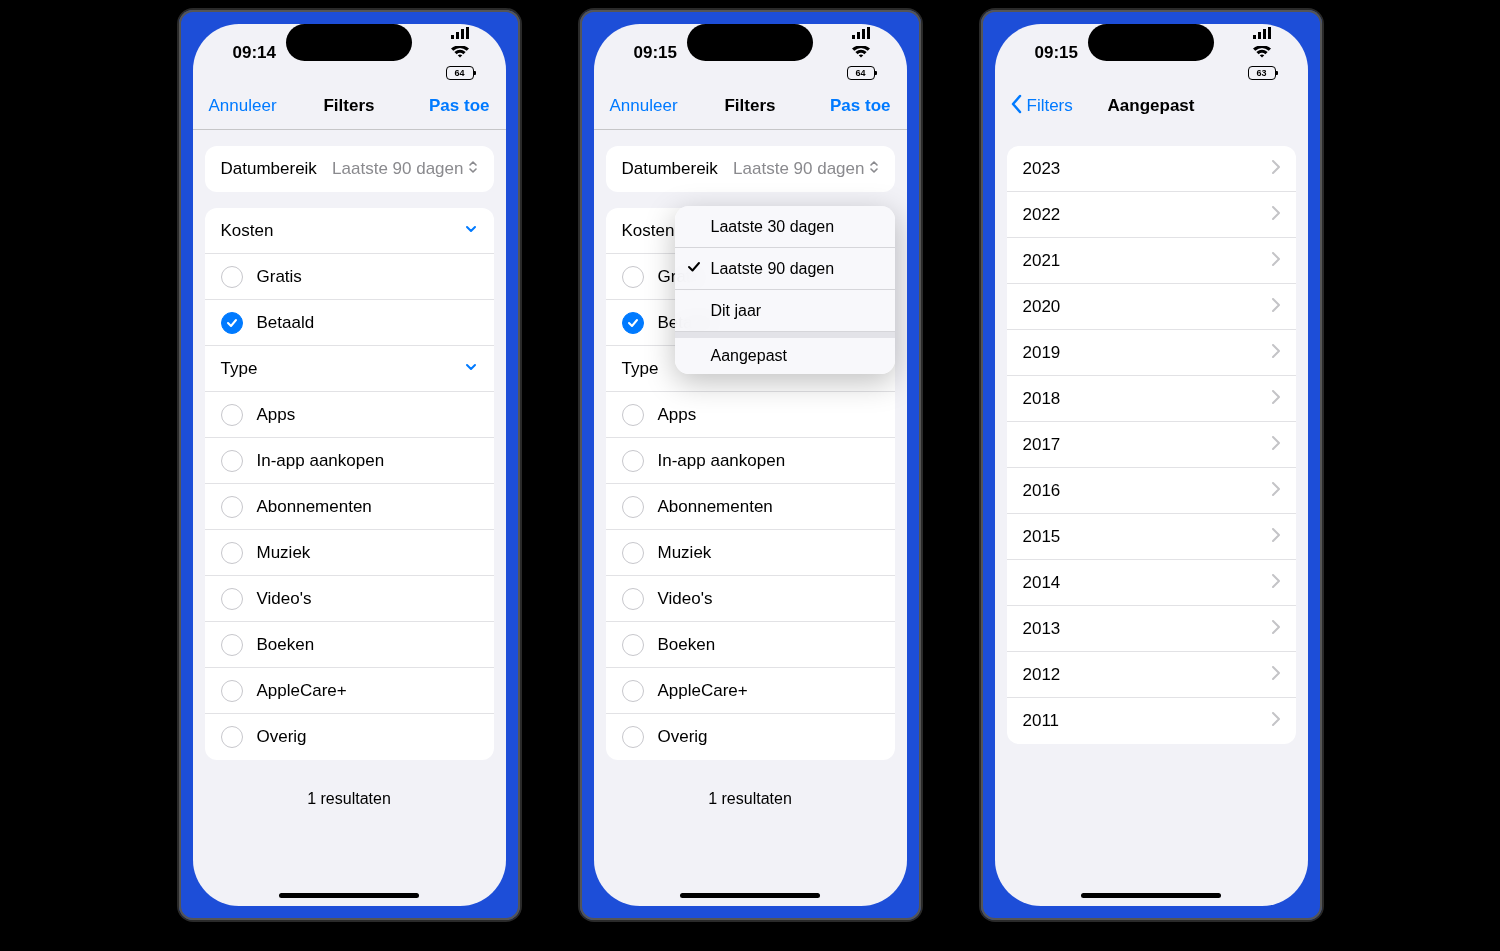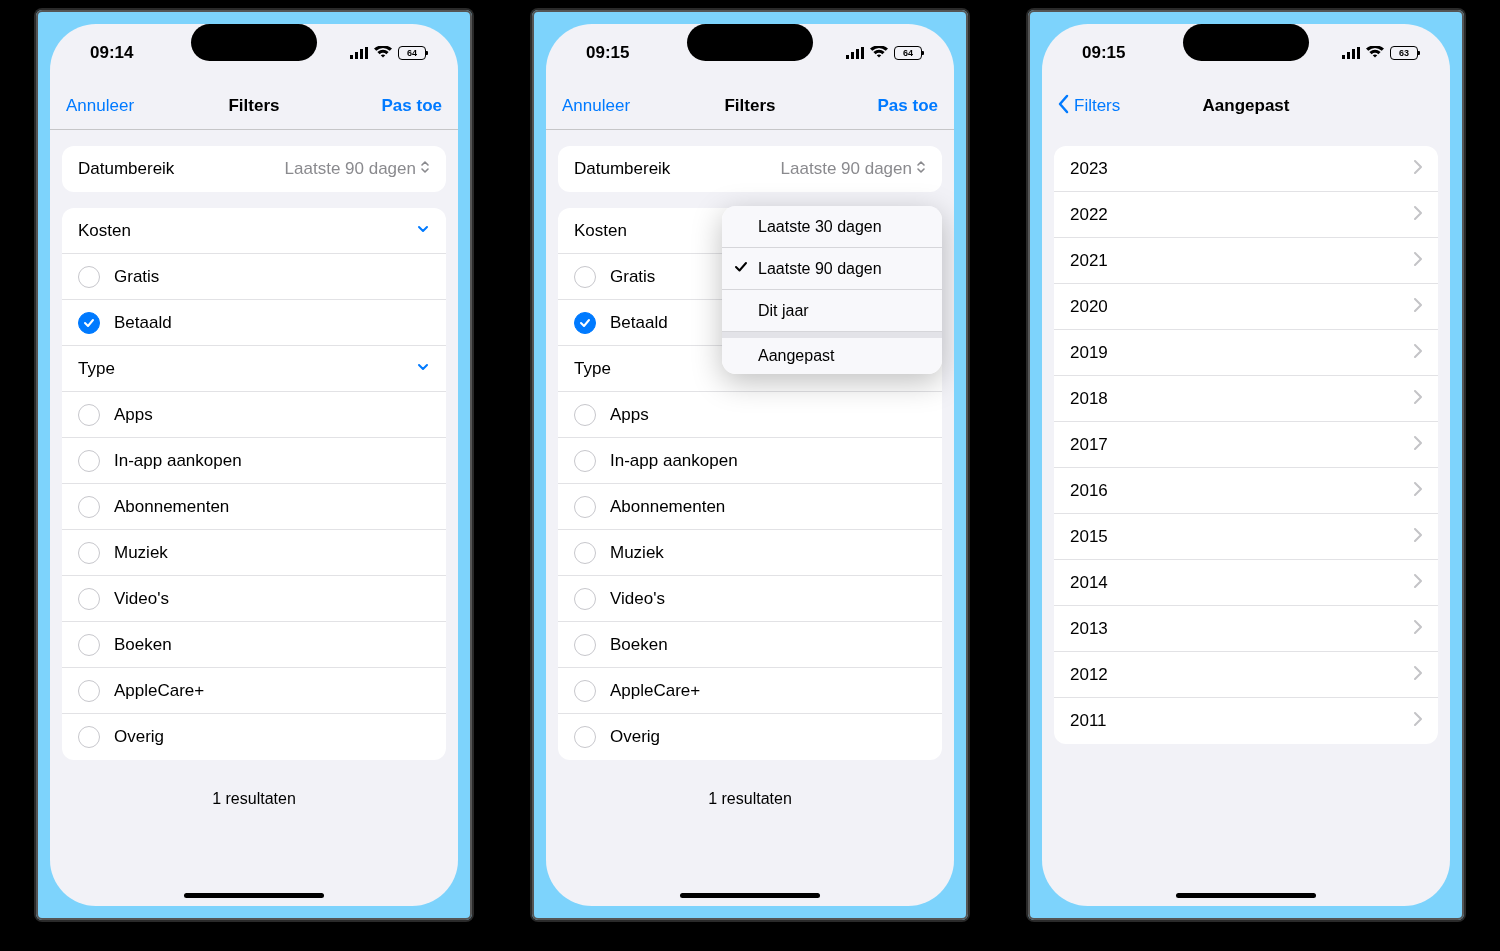--- a/index.html
+++ b/index.html
@@ -6,24 +6,24 @@
   body {
     background: #000;
     font-family: -apple-system, "SF Pro Text", "Helvetica Neue", Arial, sans-serif;
     display: flex;
     justify-content: center;
     gap: 60px;
     padding: 10px;
     min-height: 951px;
   }
   .phone {
-    width: 436px;
+    width: 341px;
     height: 910px;
-    background: #7dd3fc;
-    border-radius: 6px;
+    background: #1d4ed8;
+    border-radius: 14px;
     padding: 14px;
     position: relative;
     box-shadow: 0 0 0 2px #2a2a2a, inset 0 0 0 2px #555;
   }
   .screen {
     width: 100%;
     height: 100%;
     background: #f2f2f7;
     border-radius: 46px;
     overflow: hidden;
@@ -45,21 +45,21 @@
   .status-bar {
     height: 58px;
     display: flex;
     justify-content: space-between;
     align-items: center;
     padding: 0 32px 0 40px;
     font-weight: 600;
     font-size: 17px;
     color: #000;
   }
-  .status-right { display: flex; align-items: center; gap: 6px; }
+  .status-right { display: flex; align-items: center; gap: 6px; flex-direction: column; }
   .signal, .wifi, .battery { display: inline-flex; align-items: center; }
   .signal svg, .wifi svg { width: 18px; height: 14px; }
   .battery {
     width: 28px; height: 14px; border: 1.5px solid #000; border-radius: 4px;
     position: relative; font-size: 9px; font-weight: 700; display: flex;
     align-items: center; justify-content: center; color: #000;
   }
   .battery::after {
     content: ""; position: absolute; right: -3px; top: 4px; width: 2px; height: 4px;
     background: #000; border-radius: 0 1px 1px 0;

